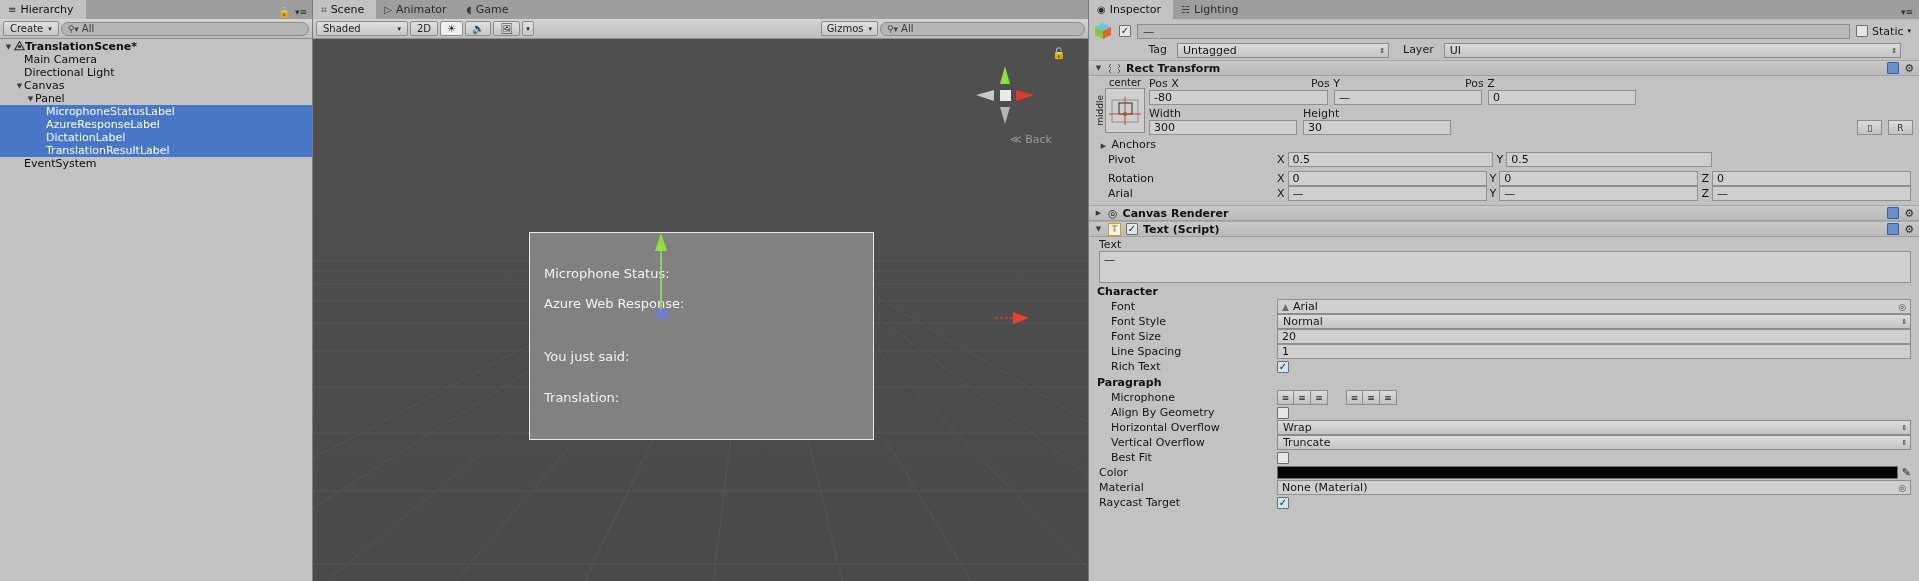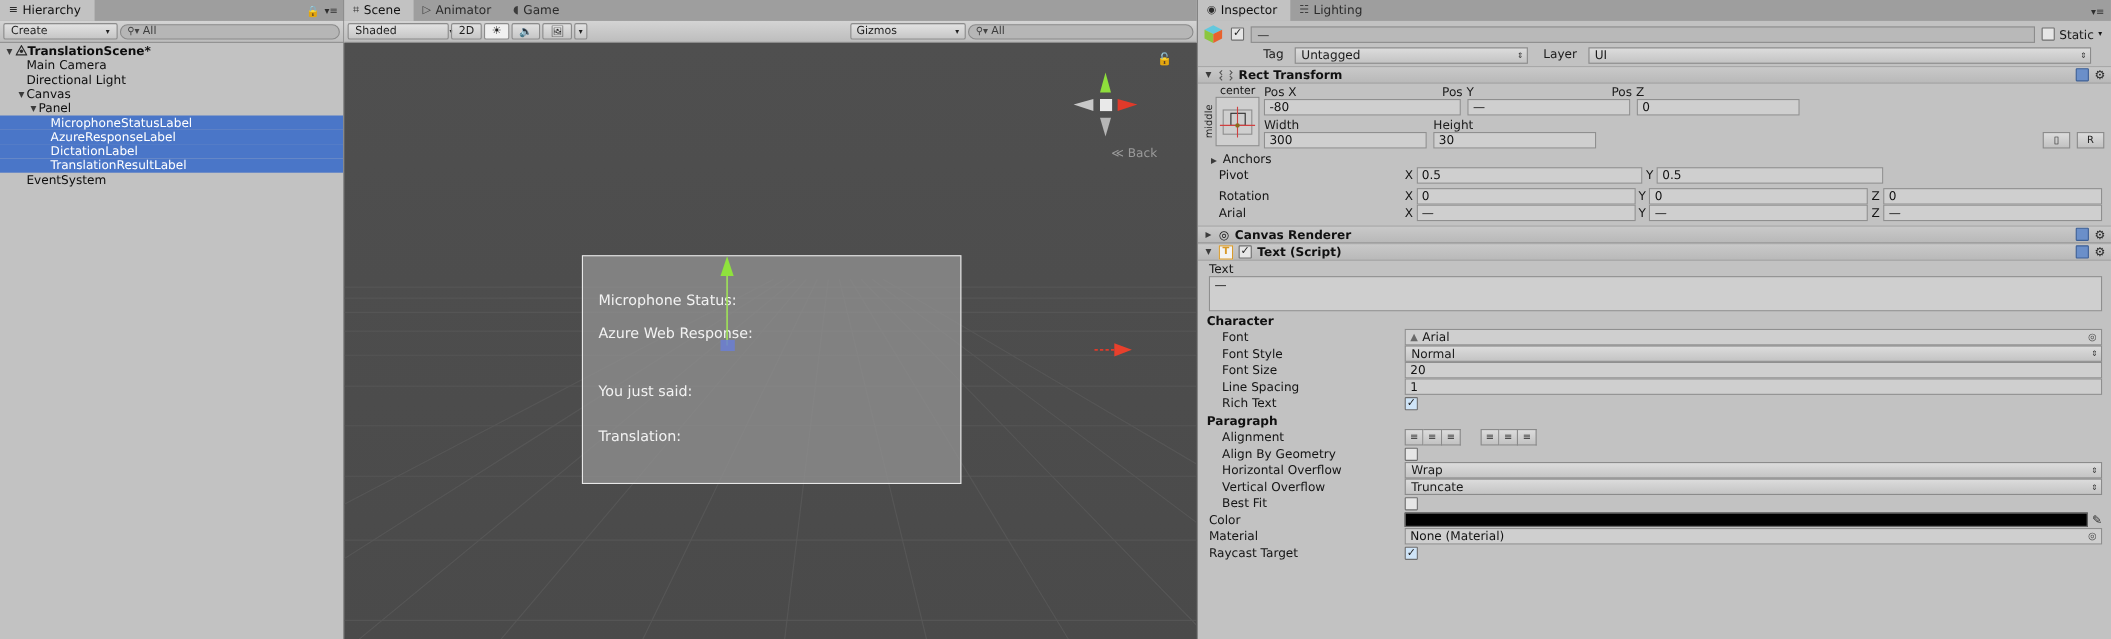--- a/index.html
+++ b/index.html
@@ -28,21 +28,21 @@
 
   .toolrow {
     height: 20px; background: linear-gradient(#d4d4d4,#bdbdbd);
     border-bottom: 1px solid #8e8e8e;
     display: flex; align-items: center; padding: 0 3px; gap: 2px;
   }
   .btn {
     height: 15px; background: linear-gradient(#e2e2e2,#c6c6c6);
     border: 1px solid #8c8c8c; border-radius: 2px;
     display: flex; align-items: center; justify-content: center;
-    padding: 0 6px; font-size: 10px; color: #1e1e1e; white-space: nowrap; gap: 48px;
+    padding: 0 6px; font-size: 10px; color: #1e1e1e; white-space: nowrap;
   }
   .searchfield {
     height: 14px; flex: 1; min-width: 40px;
     background: #b6b6b6; border: 1px solid #8a8a8a; border-radius: 7px;
     display: flex; align-items: center; padding: 0 6px; gap: 3px;
     font-size: 10px; color: #3c3c3c;
   }
   .searchfield .mag { font-size: 9px; color: #444; }
 
   
@@ -590,21 +590,21 @@
     <div class="prow">
       <div class="pname">Rich Text</div>
       <div class="pctl">
           <div class="chk" style="background:#cfe4f7;">✓</div>
         </div>
     </div>
 
     <div class="sechead">Paragraph</div>
 
     <div class="prow">
-      <div class="pname">Alignment</div>
+      <div class="pname">Microphone</div>
       <div class="pctl">
         <div class="alignbtns">
           <div class="abtn">≡</div>
           <div class="abtn">≡</div>
           <div class="abtn">≡</div>
         </div>
         <div class="alignbtns" style="margin-left:14px;">
           <div class="abtn">≡</div>
           <div class="abtn">≡</div>
           <div class="abtn">≡</div>

